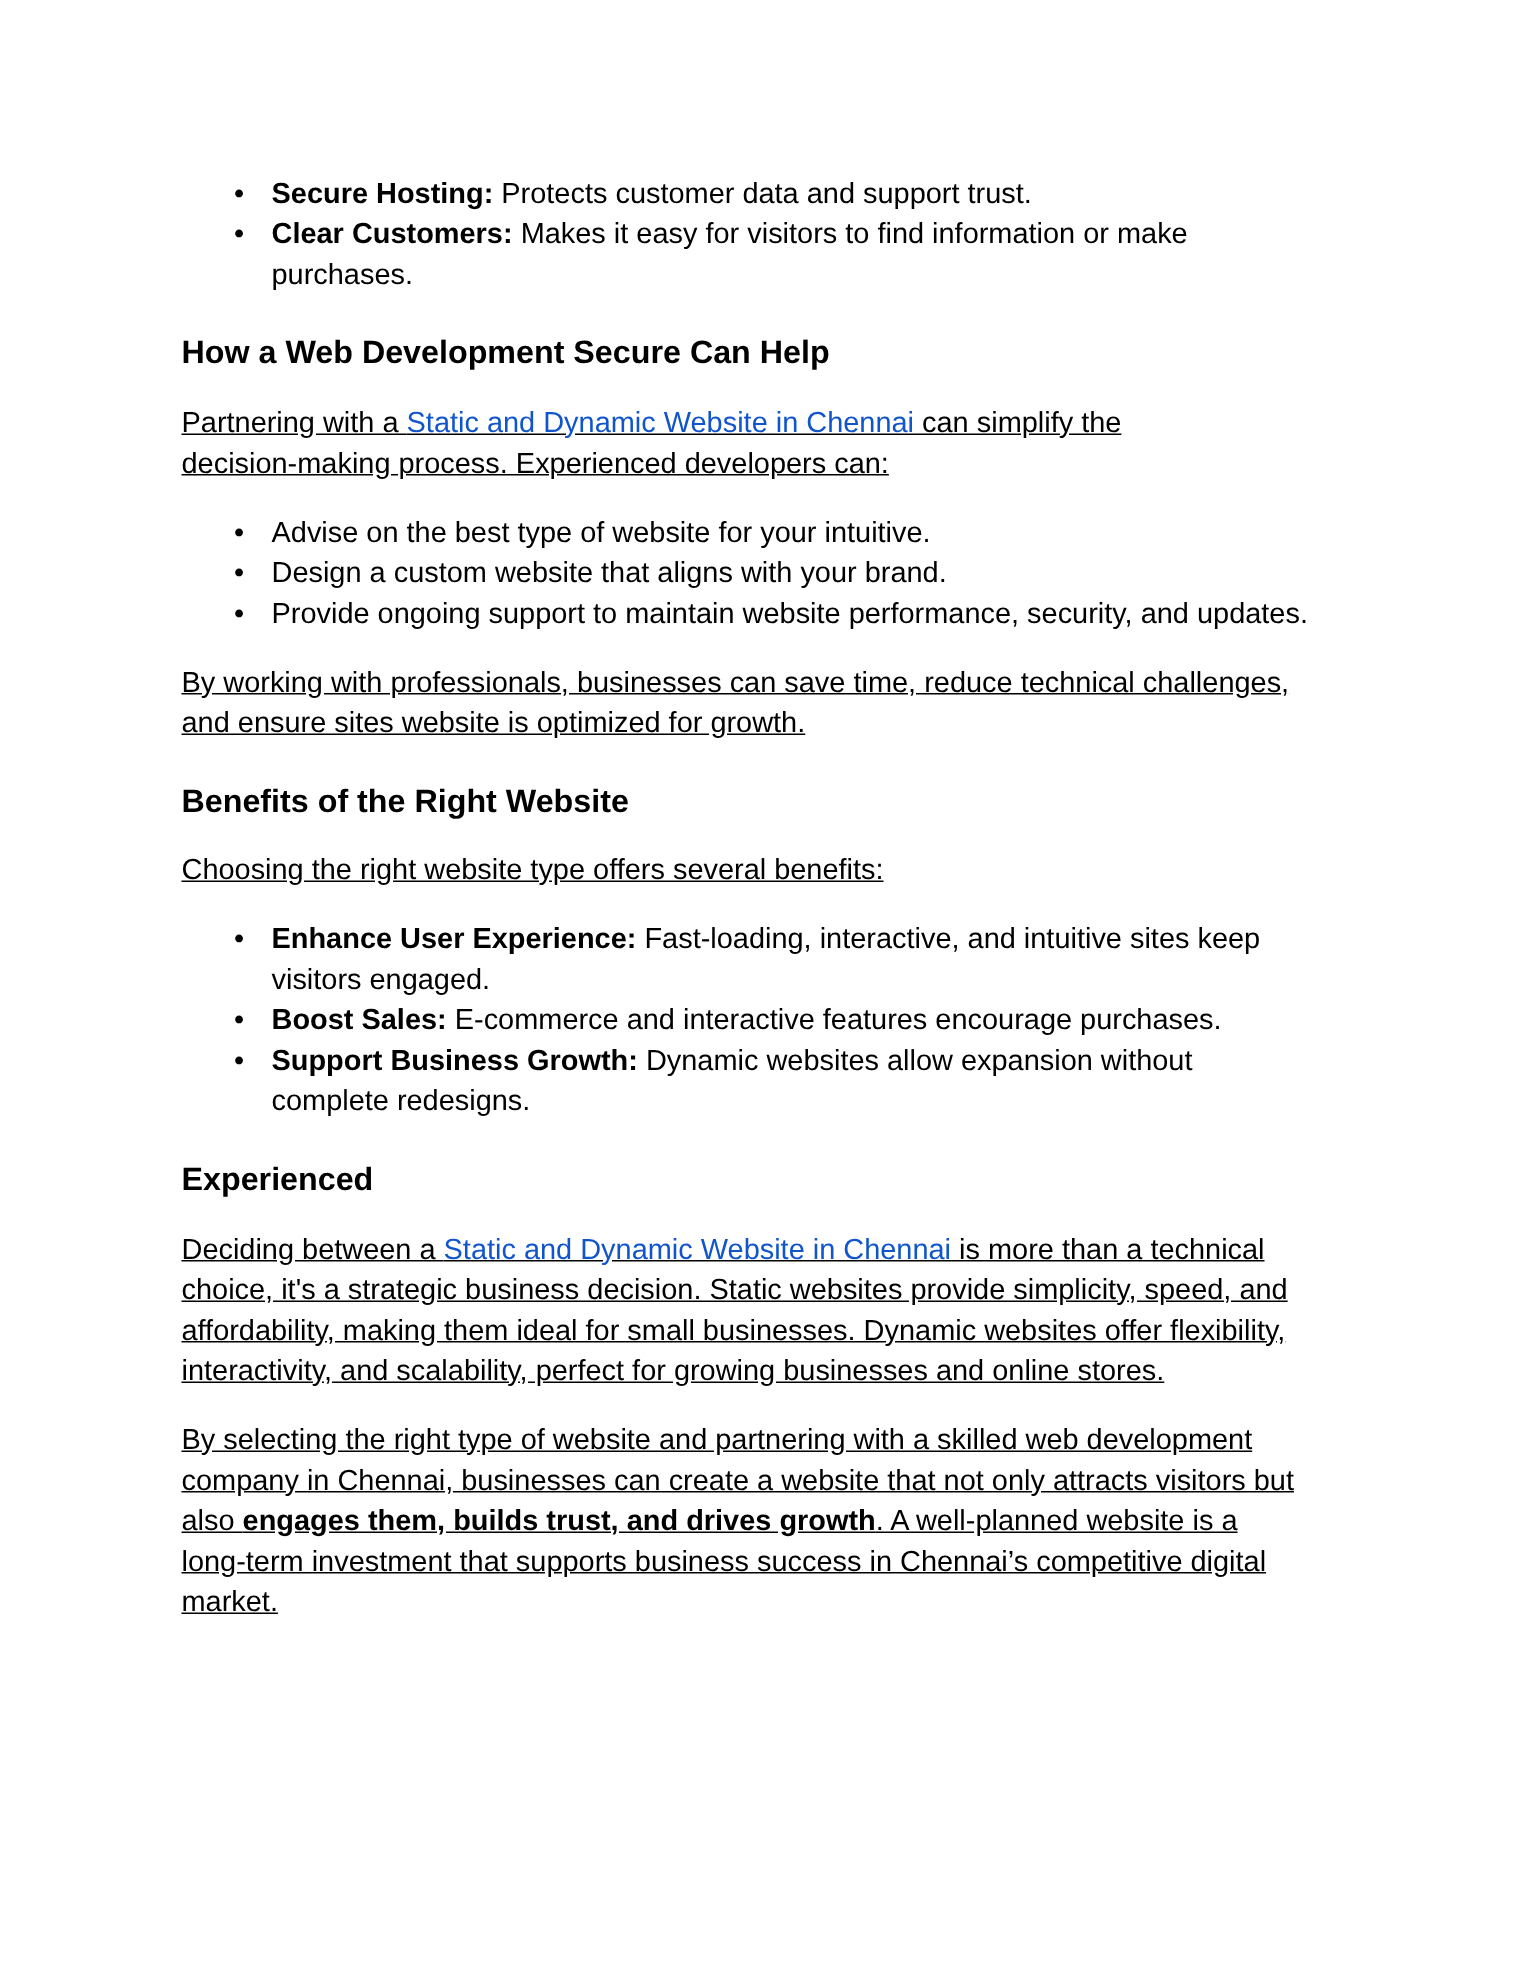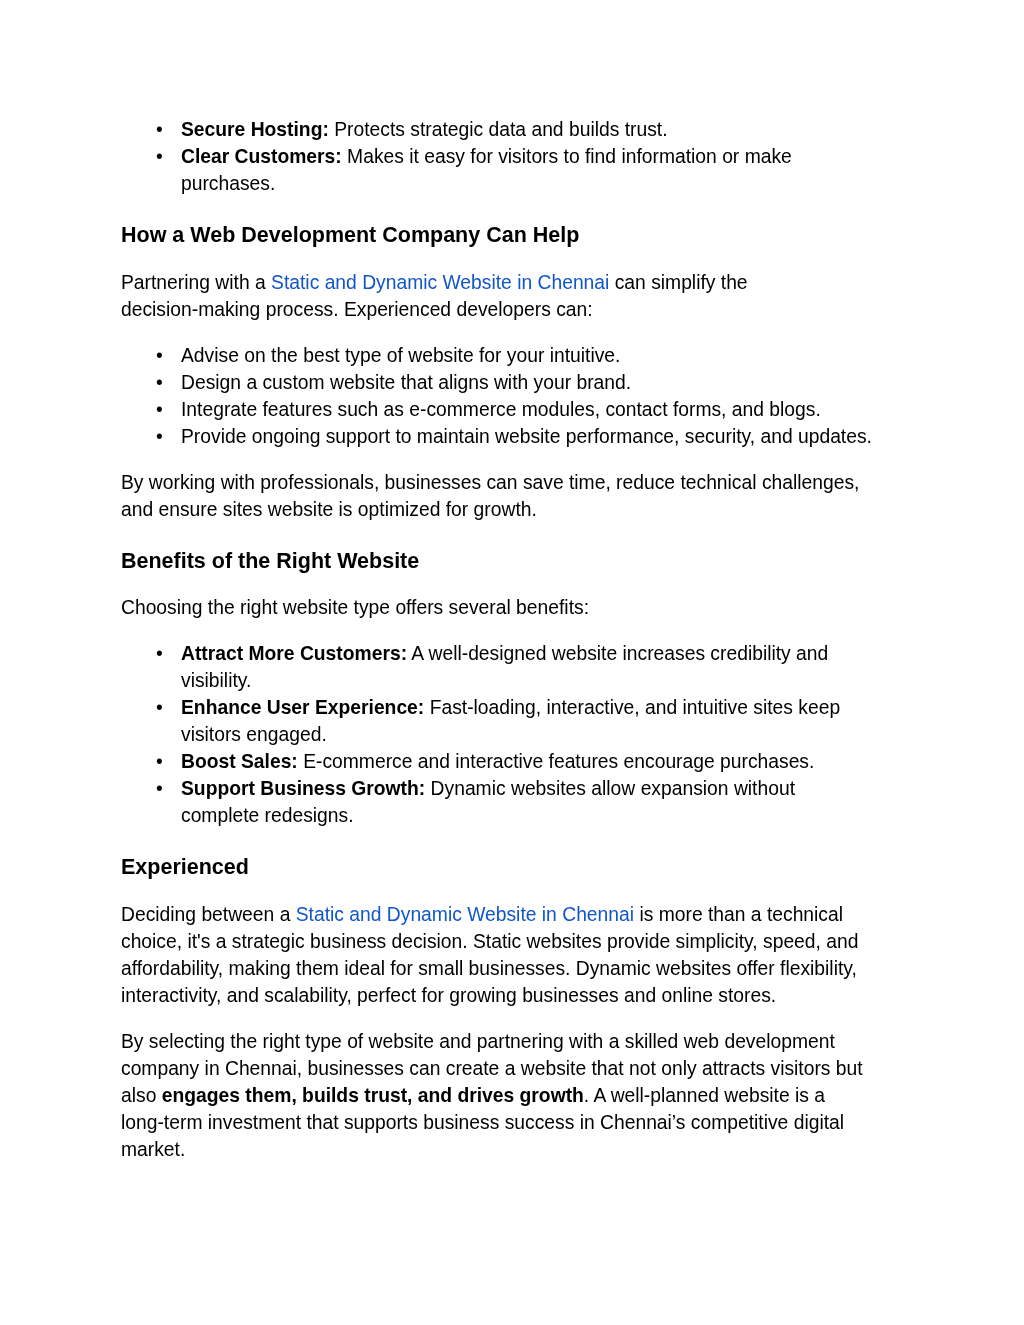--- a/index.html
+++ b/index.html
@@ -19,20 +19,21 @@
     -webkit-font-smoothing: antialiased;
   }
   .doc {
     box-sizing: border-box;
     width: 911px;           
     padding: 116px 0 0 121px;
   }
   p {
     margin: 0 0 19px 0;
     white-space: pre-wrap;
+    text-decoration: underline;
   }
   h2 {
     font-size: 21.5px;
     line-height: 29px;
     font-weight: 700;
     margin: 24px 0 18.5px 0;
     white-space: pre-wrap;
   }
   ul {
     list-style: none;
@@ -54,40 +55,37 @@
     color: var(--link-color, #1155cc);
     text-decoration: none;
     cursor: pointer;
   }
 </style>
 </head>
 <body style="--link-color: #1155cc; background: rgb(255, 255, 255); color: rgb(0, 0, 0);">
 
 <div class="doc">
     <ul>
-      <li><strong>Secure Hosting:</strong><span> Protects strategic data and builds trust.</span></li>
+      <li><strong>Secure Hosting:</strong><span> Protects customer data and support trust.</span></li>
       <li><strong>Clear Customers:</strong><span> Makes it easy for visitors to find information or make
 purchases.</span></li>
     </ul>
-    <h2><span>How a Web Development Company Can Help</span></h2>
+    <h2><span>How a Web Development Secure Can Help</span></h2>
     <p><span>Partnering with a </span><a>Static and Dynamic Website in Chennai</a><span> can simplify the
 decision-making process. Experienced developers can:</span></p>
     <ul>
       <li><span>Advise on the best type of website for your intuitive.</span></li>
       <li><span>Design a custom website that aligns with your brand.</span></li>
-      <li><span>Integrate features such as e-commerce modules, contact forms, and blogs.</span></li>
       <li><span>Provide ongoing support to maintain website performance, security, and updates.</span></li>
     </ul>
     <p><span>By working with professionals, businesses can save time, reduce technical challenges,
 and ensure sites website is optimized for growth.</span></p>
     <h2><span>Benefits of the Right Website</span></h2>
     <p><span>Choosing the right website type offers several benefits:</span></p>
     <ul>
-      <li><strong>Attract More Customers:</strong><span> A well-designed website increases credibility and
-visibility.</span></li>
       <li><strong>Enhance User Experience:</strong><span> Fast-loading, interactive, and intuitive sites keep
 visitors engaged.</span></li>
       <li><strong>Boost Sales:</strong><span> E-commerce and interactive features encourage purchases.</span></li>
       <li><strong>Support Business Growth:</strong><span> Dynamic websites allow expansion without
 complete redesigns.</span></li>
     </ul>
     <h2><span>Experienced</span></h2>
     <p><span>Deciding between a </span><a>Static and Dynamic Website in Chennai</a><span> is more than a technical
 choice, it's a strategic business decision. Static websites provide simplicity, speed, and
 affordability, making them ideal for small businesses. Dynamic websites offer flexibility,

